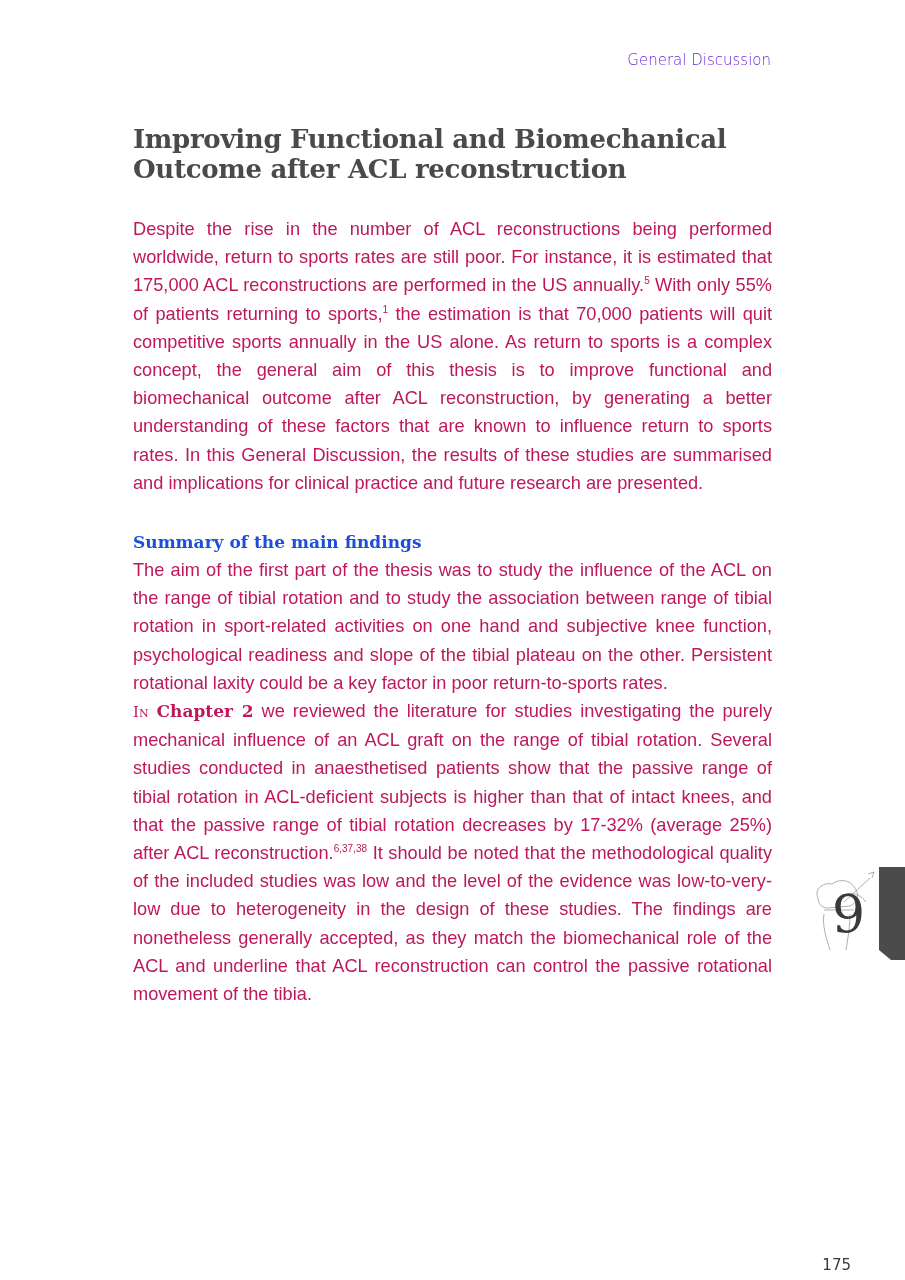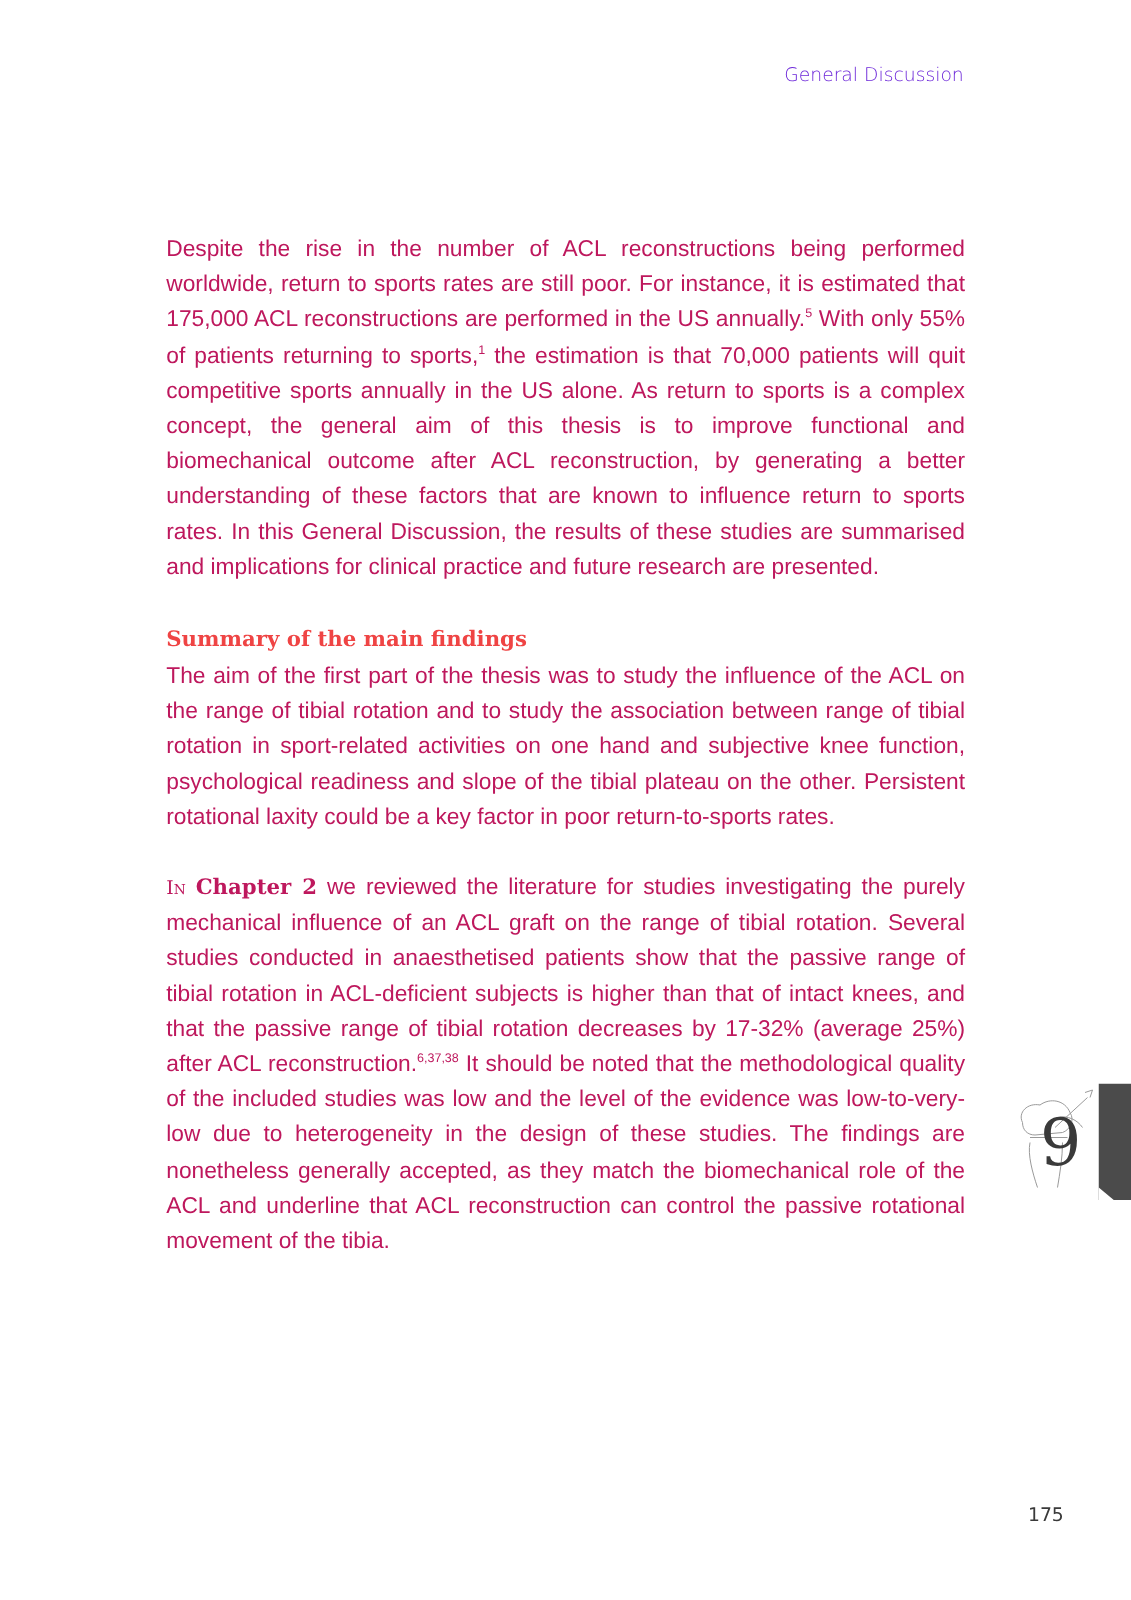--- a/index.html
+++ b/index.html
@@ -2,38 +2,39 @@
 <html><head>
 <meta charset="utf-8">
 <style>
   html, body { margin:0; padding:0; background:#ffffff; }
   body { width:905px; height:1280px; position:relative; overflow:hidden; color:#3a3a3a; }
   .running-head { position:absolute; top:51px; right:134px; font-family:"DejaVu Sans", sans-serif; font-size:15px; color:#6d28d9; font-weight:300; }
   .content { position:absolute; left:133px; top:124px; width:639px; }
   h1 { font-family:"DejaVu Serif", serif; font-size:26px; font-weight:bold; color:#4a4a4a; margin:0; line-height:30px; letter-spacing:-0.3px; }
   .para { font-family:"Liberation Sans", sans-serif; font-size:18.2px; line-height:28.2px; color:#be185d; text-align:justify; margin:0; }
   .p1 { margin-top:31px; }
-  h2 { font-family:"DejaVu Serif", serif; font-size:17px; font-weight:bold; color:#ef4444; margin:31px 0 0 0; line-height:28px; }
-  .p3 { margin-top:28px; }
+  h2 { font-family:"DejaVu Serif", serif; font-size:17px; font-weight:bold; color:#1d4ed8; margin:31px 0 0 0; line-height:28px; }
+  .p3 { }
   sup { font-size:10px; line-height:0; vertical-align:super; }
   .sc { font-variant:small-caps; font-family:"DejaVu Serif", serif; font-size:15px; }
   .b { font-family:"DejaVu Serif", serif; font-weight:bold; font-size:17px; }
   .tab { position:absolute; left:879px; top:867px; width:26px; height:93px; background:#4b4b4b; }
   .tab-notch { position:absolute; left:879px; top:950px; width:0; height:0; border-left:12px solid #ffffff; border-top:10px solid transparent; }
   .chapter-emblem { position:absolute; left:810px; top:868px; width:70px; height:84px; }
-  .page-number { position:absolute; top:1203px; right:54px; font-family:"DejaVu Sans", sans-serif; font-size:15px; color:#3a3a3a; }
+  .page-number { position:absolute; top:1256px; right:54px; font-family:"DejaVu Sans", sans-serif; font-size:15px; color:#3a3a3a; }
 </style>
 </head>
 <body>
 
 <div class="running-head">General Discussion</div>
 
 <div class="content">
   <h1>
-    <br>
+    <span>Improving Functional and Biomechanical</span><br>
+    <span>Outcome after ACL reconstruction</span>
   </h1>
 
   <p class="para p1"><span>Despite the rise in the number of ACL reconstructions being performed worldwide, return to sports rates are still poor. For instance, it is estimated that 175,000 ACL reconstructions are performed in the US annually.</span><sup>5</sup><span> With only 55% of patients returning to sports,</span><sup>1</sup><span> the estimation is that 70,000 patients will quit competitive sports annually in the US alone. As return to sports is a complex concept, the general aim of this thesis is to improve functional and biomechanical outcome after ACL reconstruction, by generating a better understanding of these factors that are known to influence return to sports rates. In this General Discussion, the results of these studies are summarised and implications for clinical practice and future research are presented.</span></p>
 
   <h2>Summary of the main findings</h2>
   <p class="para">The aim of the first part of the thesis was to study the influence of the ACL on the range of tibial rotation and to study the association between range of tibial rotation in sport-related activities on one hand and subjective knee function, psychological readiness and slope of the tibial plateau on the other. Persistent rotational laxity could be a key factor in poor return-to-sports rates.</p>
 
   <p class="para p3"><span class="sc">In</span> <span class="b">Chapter 2</span><span> we reviewed the literature for studies investigating the purely mechanical influence of an ACL graft on the range of tibial rotation. Several studies conducted in anaesthetised patients show that the passive range of tibial rotation in ACL-deficient subjects is higher than that of intact knees, and that the passive range of tibial rotation decreases by 17-32% (average 25%) after ACL reconstruction.</span><sup>6,37,38</sup><span> It should be noted that the methodological quality of the included studies was low and the level of the evidence was low-to-very-low due to heterogeneity in the design of these studies. The findings are nonetheless generally accepted, as they match the biomechanical role of the ACL and underline that ACL reconstruction can control the passive rotational movement of the tibia.</span></p>
 </div>
 

